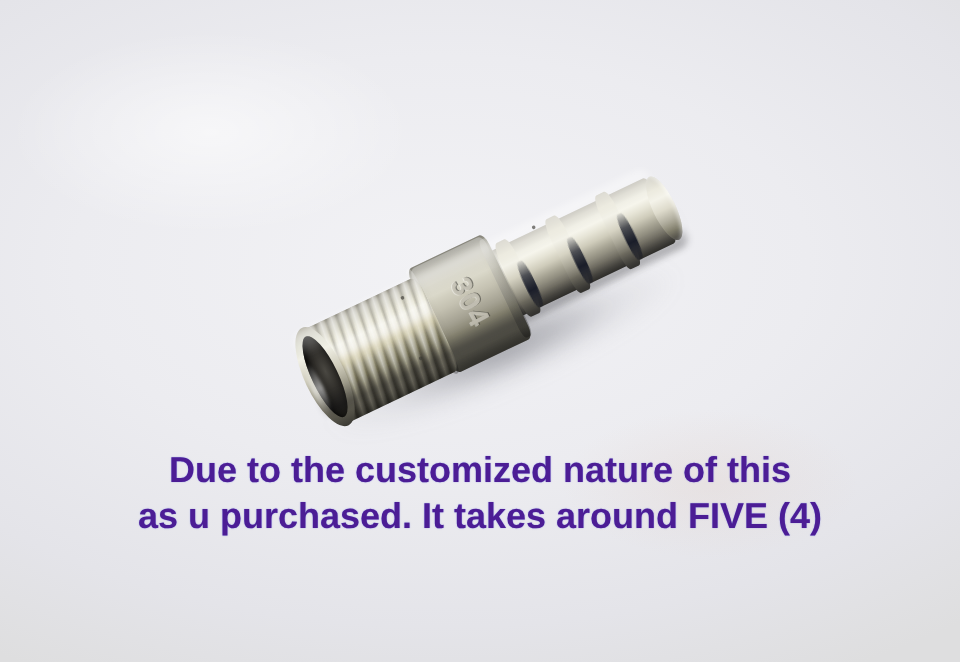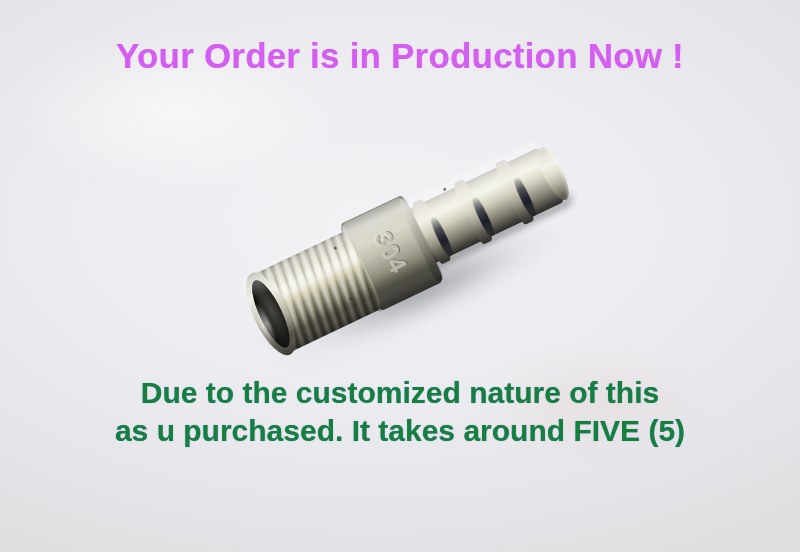--- a/index.html
+++ b/index.html
@@ -53,21 +53,21 @@
   
   .blurb {
     position: absolute;
     left: 0;
     right: 0;
     top: 374px;
     text-align: center;
     font-size: 30px;
     line-height: 38px;
     font-weight: bold;
-    color: #15803d;
+    color: #4c1d95;
     text-shadow: 0 0 1px rgba(26,40,220,0.5);
   }
   .blurb .ln { display: block; white-space: nowrap; }
 
   
   #product {
     position: absolute;
     left: 225px;
     top: 135px;
     width: 370px;
@@ -371,21 +371,20 @@
   .speck { position: absolute; background: rgba(60,58,52,0.65); border-radius: 50%; }
 </style>
 </head>
 <body>
 
 <div id="stage">
 
   <div class="backdrop"></div>
   <div class="backdrop-warm"></div>
 
-  <div class="headline">Your Order is in Production Now !</div>
 
   <div id="product">
     <div class="fitting-wrap">
 
       <div class="drop-shadow"></div>
       <div class="drop-shadow-2"></div>
 
       <div class="barb-body metal"></div>
       <div class="barb-tip"></div>
 
@@ -417,16 +416,16 @@
       <div class="gloss-dark-bottom"></div>
 
       <div class="speck" style="left:118px;top:80px;width:3px;height:3px;"></div>
       <div class="speck" style="left:110px;top:132px;width:3px;height:3px;"></div>
       <div class="speck" style="left:242px;top:74px;width:3px;height:3px;"></div>
     </div>
   </div>
 
   <div class="blurb">
     <span class="ln">Due to the customized nature of this</span>
-    <span class="ln">as u purchased. It takes around FIVE (5)</span>
+    <span class="ln">as u purchased. It takes around FIVE (4)</span>
   </div>
 
 </div>
 
 </body></html>

